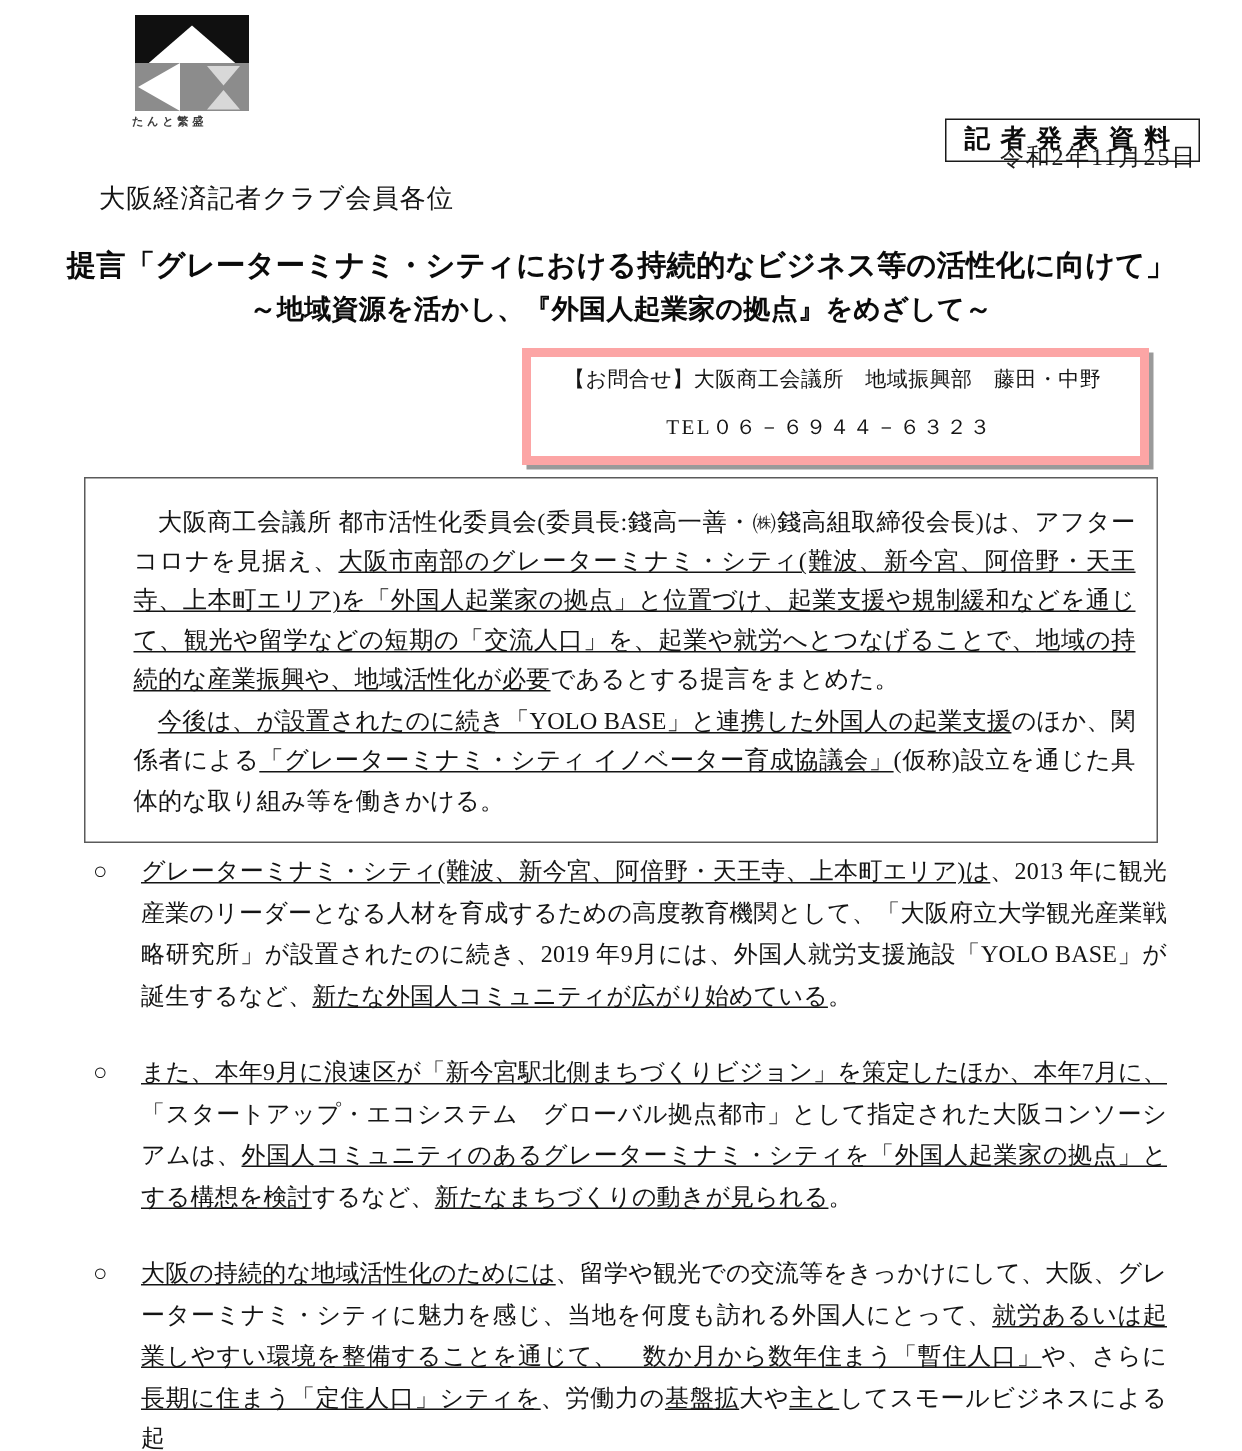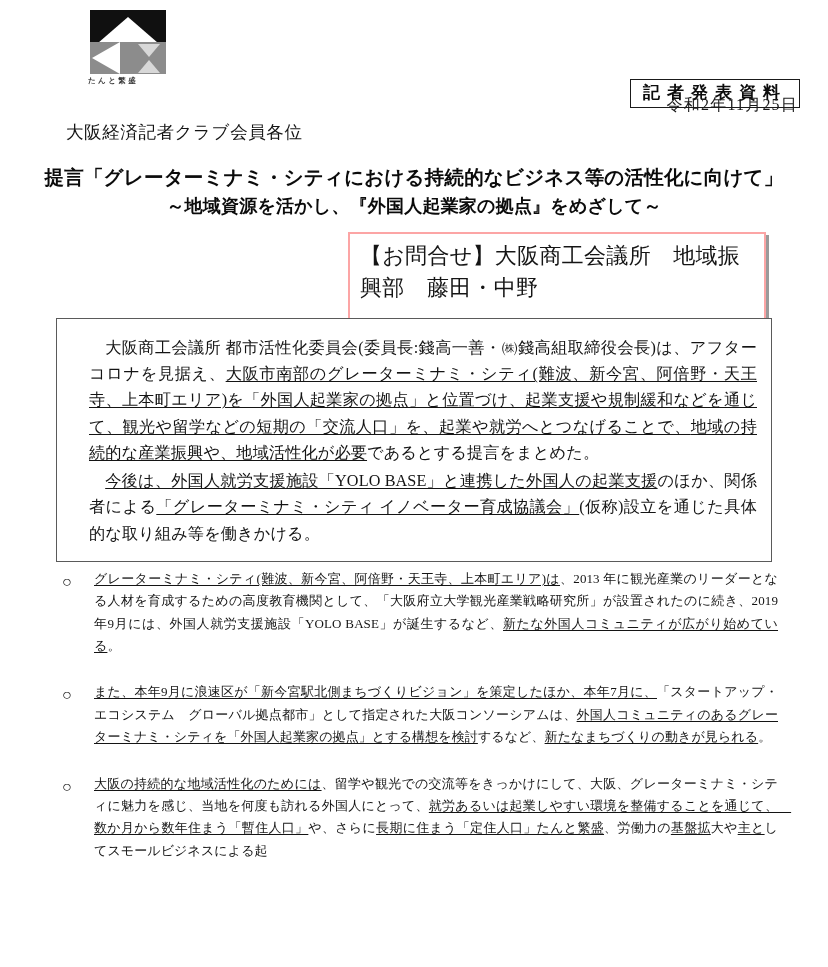--- a/index.html
+++ b/index.html
@@ -168,25 +168,25 @@
   }
 
   
   .contact-outer {
     position: absolute;
     left: 348px;
     top: 232px;
     width: 418px;
   }
   .contact-box {
-    border: 2px solid #fca5a5;
+    border: 6px solid #fca5a5;
     box-shadow: 3px 3px 0 0 #9a9a9a;
     background: #ffffff;
-    padding: 6px 10px 7px 2px;
-    font-size: 22px;
+    padding: 6px 10px 7px 14px;
+    font-size: 14px;
     line-height: 1.45;
     color: #151515;
   }
   .contact-line1 { letter-spacing: .3px; padding-left: 8px; }
   .contact-line2 { letter-spacing: 1.6px; text-align: center; padding-right: 12px; margin-top: 12px; }
 
   
   .summary-box {
     position: absolute;
     left: 56px;
@@ -219,21 +219,21 @@
   .bullet-mark {
     flex: 0 0 auto;
     width: 32px;
     font-size: 16px;
     line-height: 1.72;
     color: #1b1b1b;
     font-family: "Liberation Sans", "DejaVu Sans", sans-serif;
   }
   .bullet-text {
     flex: 1 1 auto;
-    font-size: 13px;
+    font-size: 16px;
     line-height: 1.72;
     color: #141414;
     text-align: justify;
     letter-spacing: .1px;
   }
 </style>
 </head>
 <body>
 
 <div class="page">
@@ -267,34 +267,34 @@
 
   <div class="contact-outer">
     <div class="contact-box">
       <div class="contact-line1">【お問合せ】大阪商工会議所　地域振興部　藤田・中野</div>
       <div class="contact-line2">TEL０６－６９４４－６３２３</div>
     </div>
   </div>
 
   <div class="summary-box">
     <p><span>大阪商工会議所 都市活性化委員会(委員長:錢高一善・㈱錢高組取締役会長)は、アフターコロナを見据え、</span><span class="u">大阪市南部のグレーターミナミ・シティ(難波、新今宮、阿倍野・天王寺、上本町エリア)を「外国人起業家の拠点」と位置づけ、起業支援や規制緩和などを通じて、観光や留学などの短期の「交流人口」を、起業や就労へとつなげることで、</span><span class="u">地域の持続的な産業振興や、地域活性化が必要</span><span>であるとする提言をまとめた。</span></p>
-    <p><span class="u">今後は、外国人就労支援施設「YOLO BASE」と連携した外国人の起業支援</span><span>のほか、関係者による</span><span class="u">「グレーターミナミ・シティ イノベーター育成協議会」</span><span>(仮称)設立を通じた具体的な取り組み等を働きかける。</span></p>
+    <p><span class="u">今後は、が設置されたのに続き「YOLO BASE」と連携した外国人の起業支援</span><span>のほか、関係者による</span><span class="u">「グレーターミナミ・シティ イノベーター育成協議会」</span><span>(仮称)設立を通じた具体的な取り組み等を働きかける。</span></p>
   </div>
 
   <div class="bullets">
 
     <div class="bullet">
       <div class="bullet-mark">○</div>
       <div class="bullet-text"><span class="u">グレーターミナミ・シティ(難波、新今宮、阿倍野・天王寺、上本町エリア)は</span><span>、2013 年に観光産業のリーダーとなる人材を育成するための高度教育機関として、「大阪府立大学観光産業戦略研究所」が設置されたのに続き、2019 年9月には、外国人就労支援施設「YOLO BASE」が誕生するなど、</span><span class="u">新たな外国人コミュニティが広がり始めている</span><span>。</span></div>
     </div>
 
     <div class="bullet">
       <div class="bullet-mark">○</div>
       <div class="bullet-text"><span class="u">また、本年9月に浪速区が「新今宮駅北側まちづくりビジョン」を策定したほか、本年7月に、</span><span>「スタートアップ・エコシステム　グローバル拠点都市」として指定された大阪コンソーシアムは、</span><span class="u">外国人コミュニティのあるグレーターミナミ・シティを「外国人起業家の拠点」とする構想を検討</span><span>するなど、</span><span class="u">新たなまちづくりの動きが見られる</span><span>。</span></div>
     </div>
 
     <div class="bullet">
       <div class="bullet-mark">○</div>
-      <div class="bullet-text"><span class="u">大阪の持続的な地域活性化のためには</span><span>、留学や観光での交流等をきっかけにして、大阪、グレーターミナミ・シティに魅力を感じ、当地を何度も訪れる外国人にとって、</span><span class="u">就労あるいは起業しやすい環境を整備することを通じて、　数か月から数年住まう「暫住人口」</span><span>や、さらに</span><span class="u">長期に住まう「定住人口」たんと繁盛</span><span>、労働力の</span><span class="u">基盤拡</span><span>大や</span><span class="u">主と</span><span>してスモールビジネスによる起</span></div>
+      <div class="bullet-text"><span class="u">大阪の持続的な地域活性化のためには</span><span>、留学や観光での交流等をきっかけにして、大阪、グレーターミナミ・シティに魅力を感じ、当地を何度も訪れる外国人にとって、</span><span class="u">就労あるいは起業しやすい環境を整備することを通じて、　数か月から数年住まう「暫住人口」</span><span>や、さらに</span><span class="u">長期に住まう「定住人口」シティを</span><span>、労働力の</span><span class="u">基盤拡</span><span>大や</span><span class="u">主と</span><span>してスモールビジネスによる起</span></div>
     </div>
 
   </div>
 </div>
 
 </body></html>

